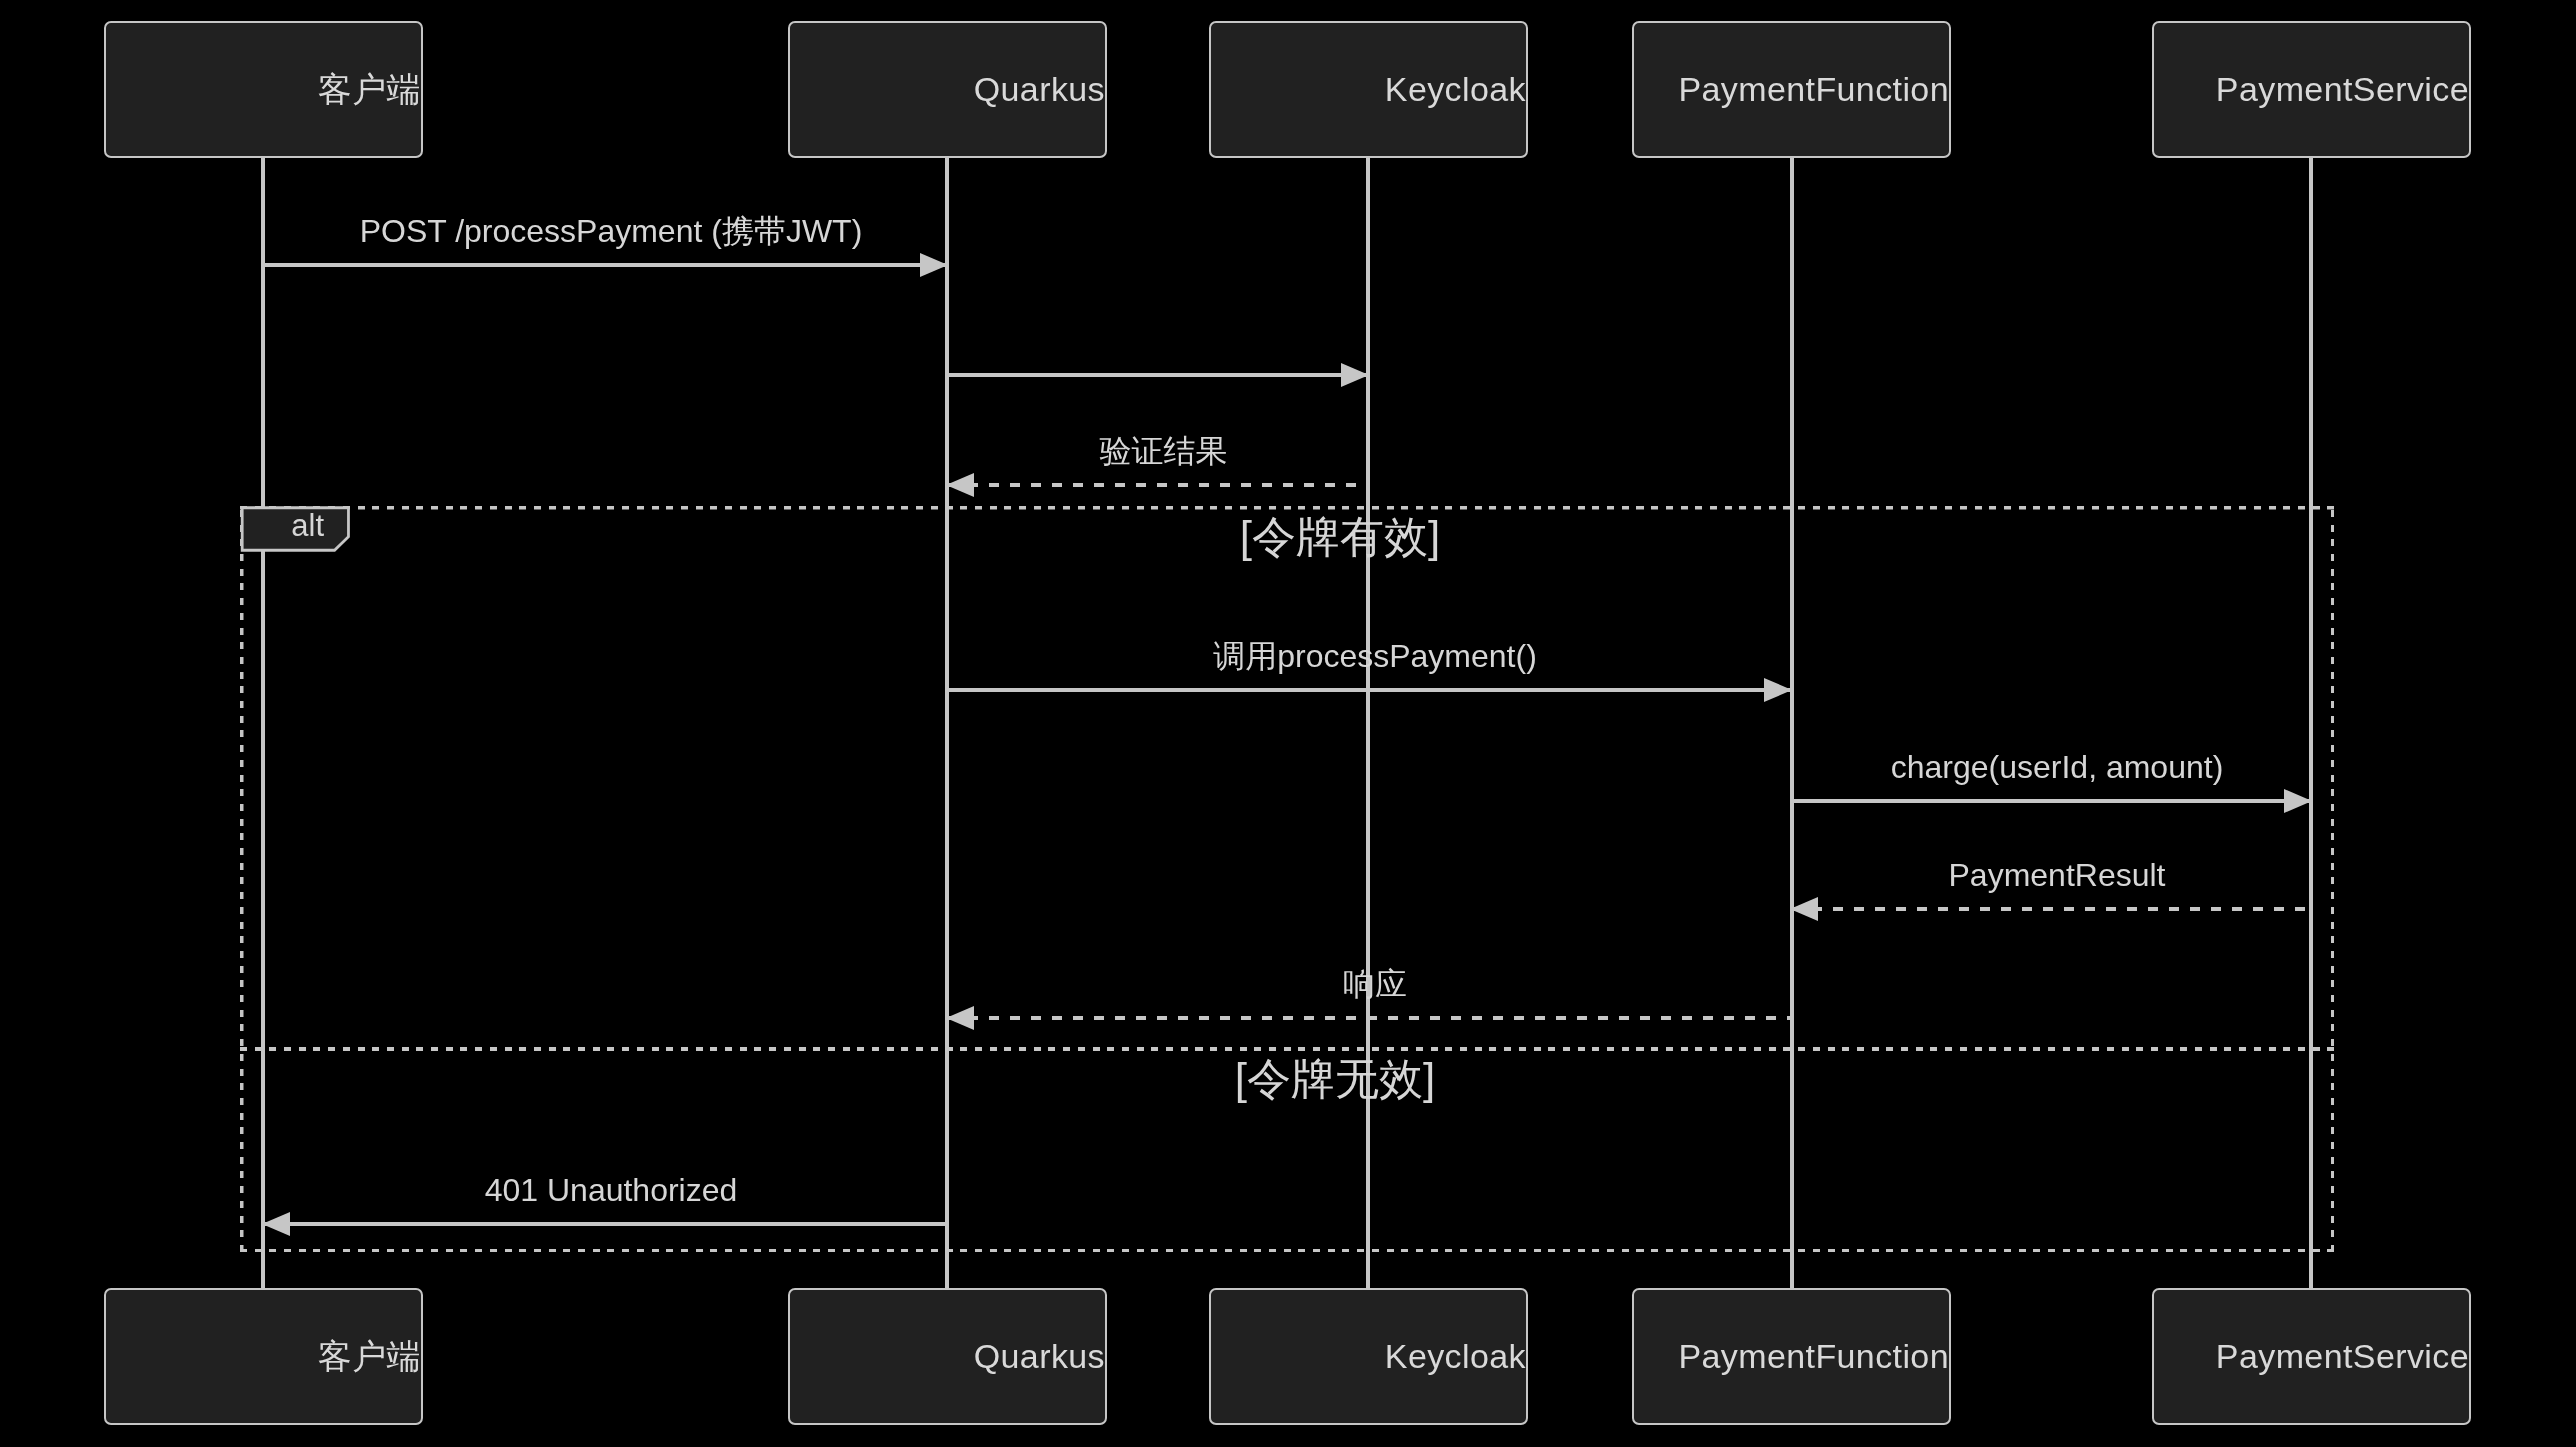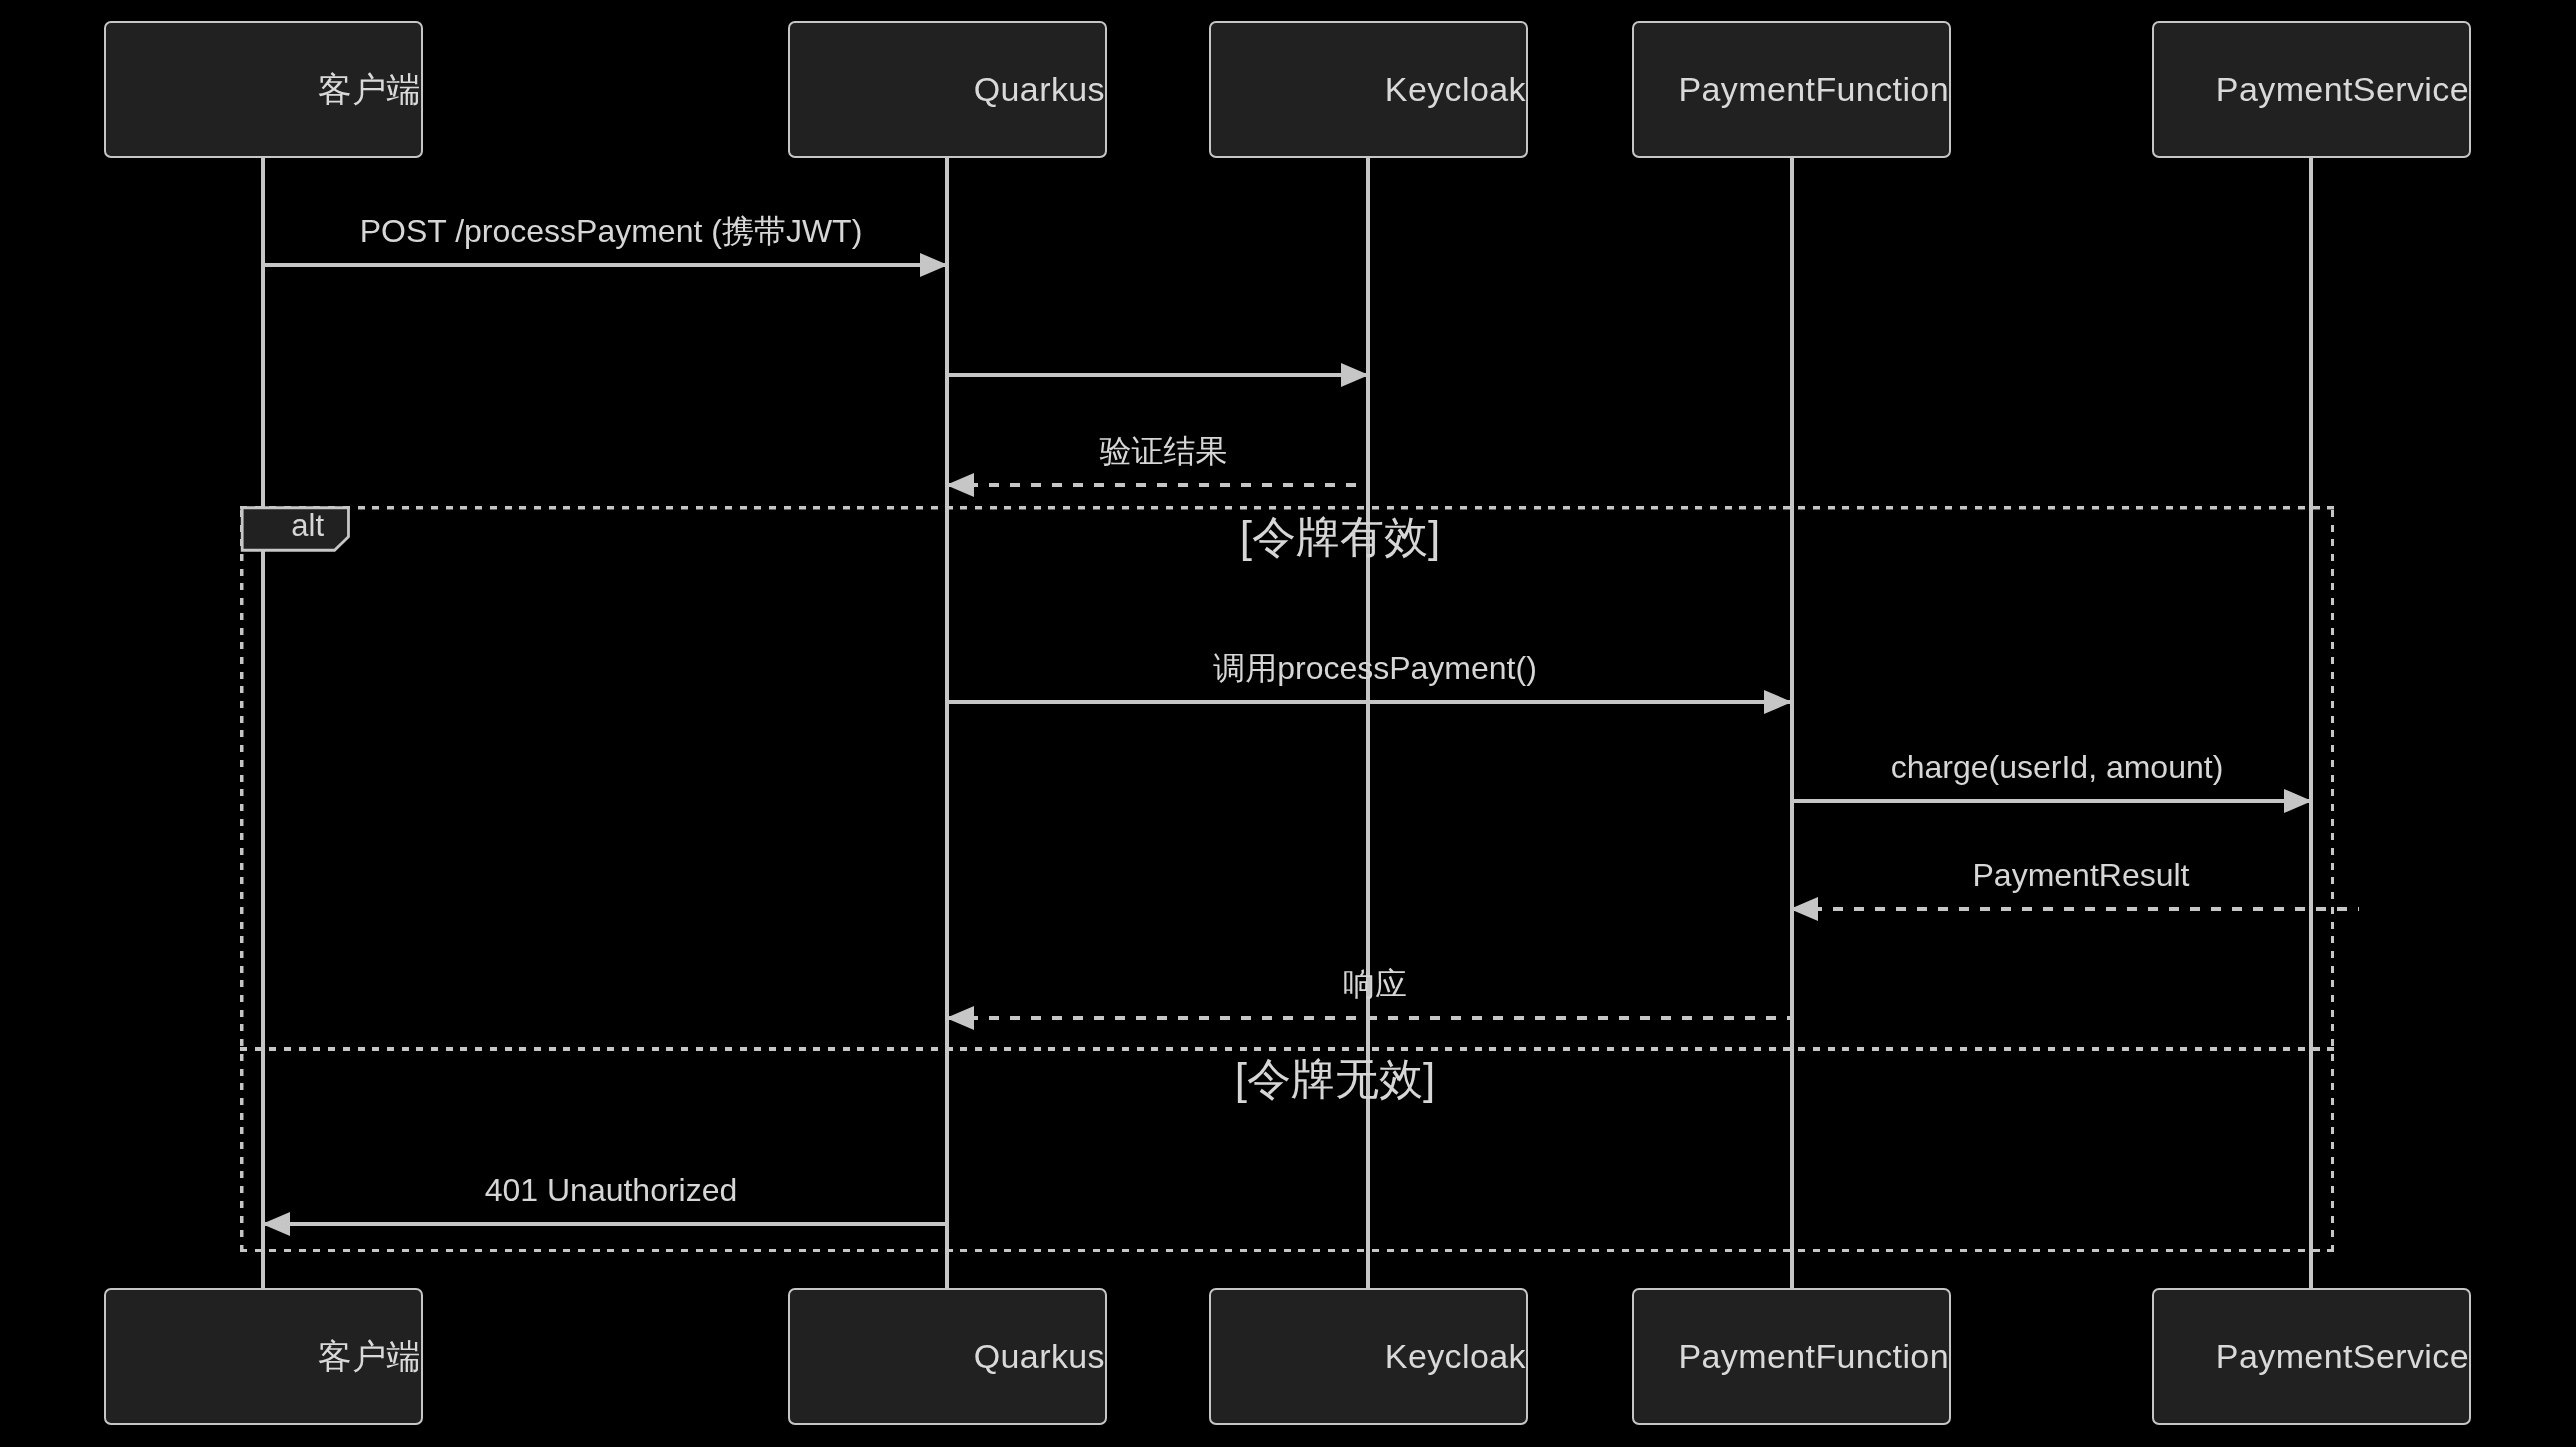--- a/index.html
+++ b/index.html
@@ -56,23 +56,23 @@
   .a-quarkus  { left: 788px; }
   .a-keycloak { left: 1209px; padding-left: 48px; }
   .a-pf       { left: 1632px; }
   .a-ps       { left: 2152px; }
 
   
   .msg { position: absolute; height: 91px; }
   .m1 { left: 263px;  width: 684px;  top: 212px; }
   .m2 { left: 947px; width: 421px;  top: 322px; }
   .m3 { left: 947px; width: 421px;  top: 432px; }
-  .m4 { left: 947px; width: 844px; top: 637px; margin-top: 12px; }
+  .m4 { left: 947px; width: 844px; top: 637px; }
   .m5 { left: 1791px; width: 520px;  top: 748px; }
-  .m6 { left: 1791px; width: 520px;  top: 856px; padding-left: 48px; }
+  .m6 { left: 1791px; width: 520px;  top: 856px; }
   .m7 { left: 947px; width: 844px; top: 965px; }
   .m8 { left: 263px;  width: 684px;  top: 1171px; }
 
   .msg-label {
     position: absolute;
     left: 12px; right: 0; top: 0;
     text-align: center;
     color: var(--text);
     font-size: 32px;
     line-height: 39px;

